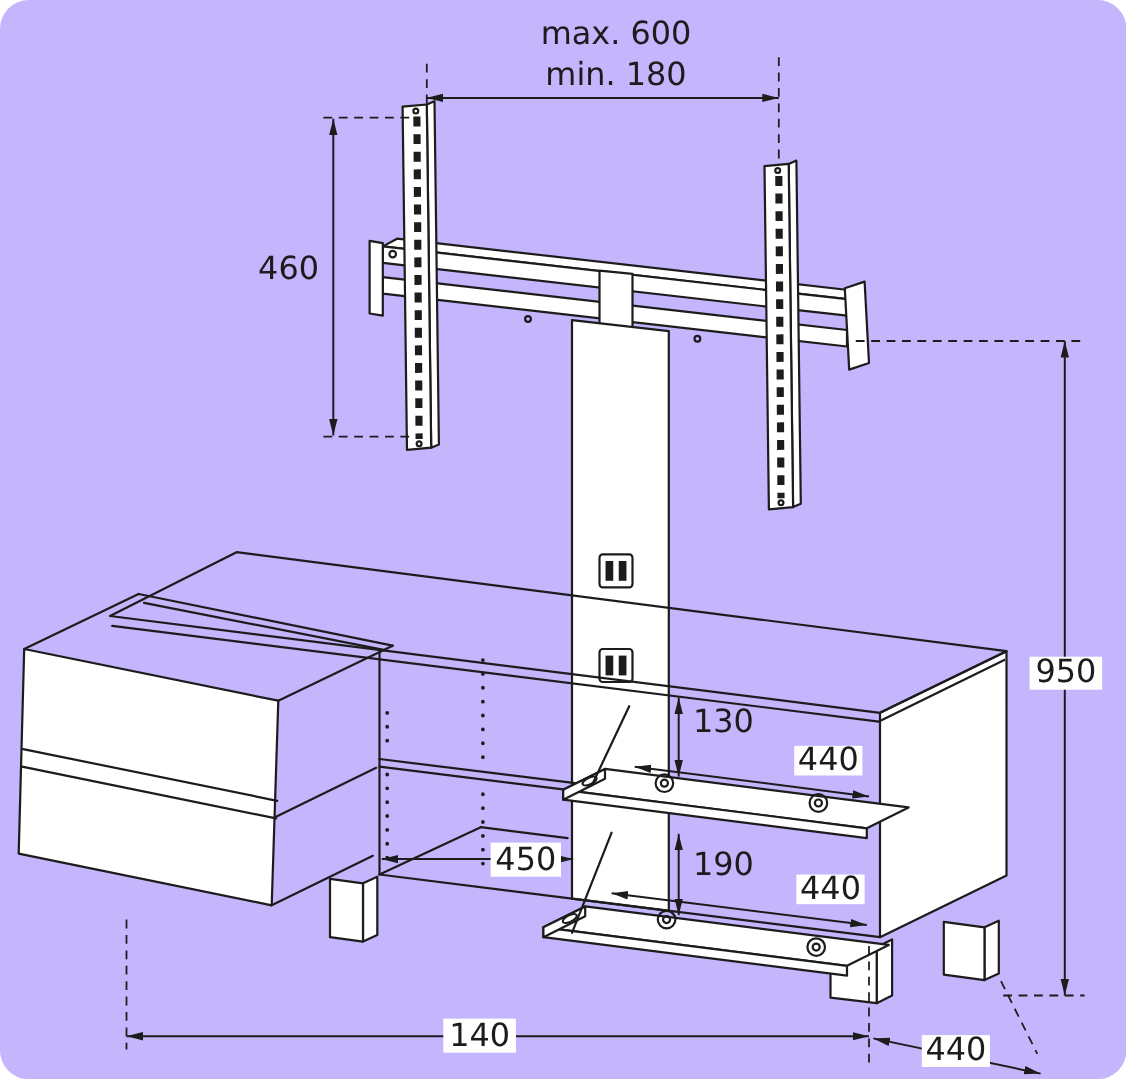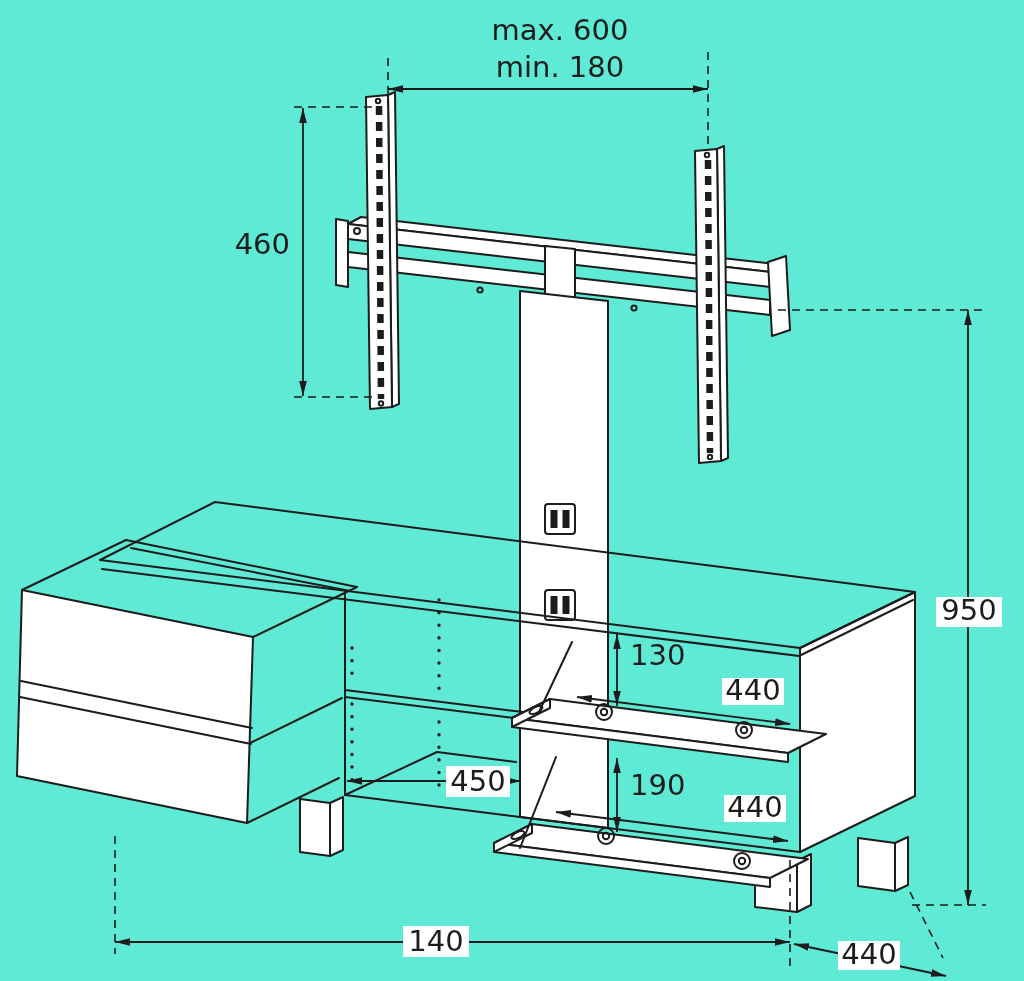--- a/index.html
+++ b/index.html
@@ -1,16 +1,16 @@
 <!DOCTYPE html>
 <html><head>
 <meta charset="utf-8">
 <style>
   html,body{margin:0;padding:0;background:#fff;}
-  .canvas{position:relative;width:1024px;height:981px;background:#5eead4;overflow:hidden;}
+  .canvas{position:relative;width:1024px;height:981px;background:#c4b5fd;overflow:hidden;border-radius:26px;}
   svg{position:absolute;left:0;top:0;}
   .ln{fill:none;stroke:#1c1c1c;stroke-width:2;stroke-linejoin:round;stroke-linecap:round;}
   .fw{fill:#ffffff;stroke:#1c1c1c;stroke-width:2;stroke-linejoin:round;}
   .fb{fill:#1c1c1c;stroke:none;}
   .dim{fill:none;stroke:#1c1c1c;stroke-width:1.8;}
   .dash{fill:none;stroke:#1c1c1c;stroke-width:1.6;stroke-dasharray:8 6;}
   .slots{fill:none;stroke:#1c1c1c;stroke-width:6.5;stroke-dasharray:9 7;}
   .dots{fill:none;stroke:#1c1c1c;stroke-width:3.4;stroke-linecap:round;stroke-dasharray:0.1 12.5;}
   .lbl{font-family:"DejaVu Sans",sans-serif;font-size:29px;fill:#1c1c1c;}
   .bg{fill:#ffffff;}

